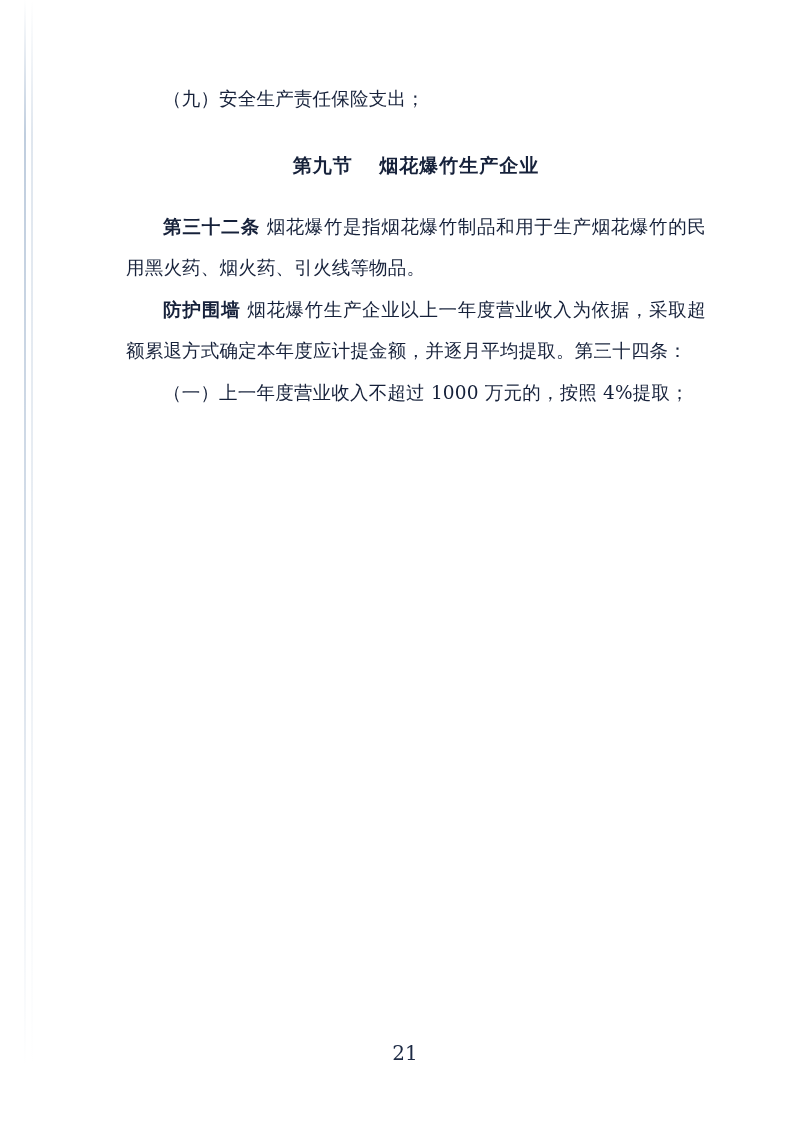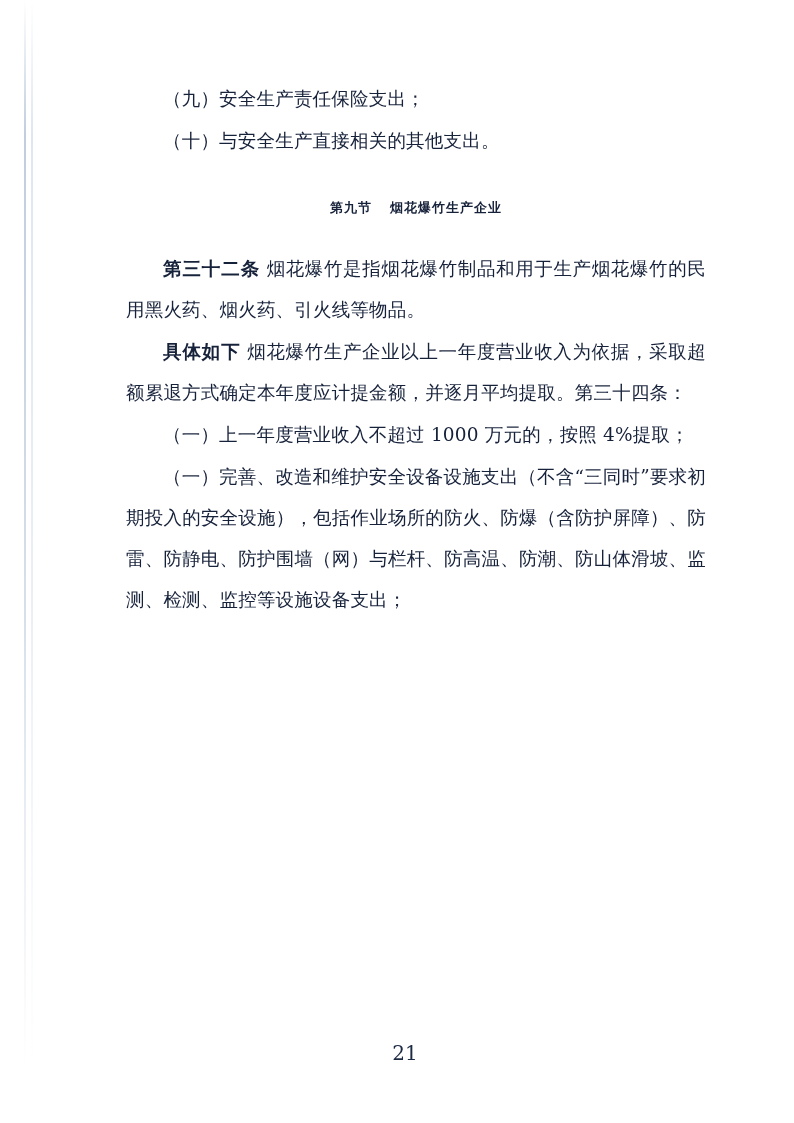--- a/index.html
+++ b/index.html
@@ -49,21 +49,21 @@
 
   .indent {
     text-indent: 2em;
   }
 
   .section-heading {
     text-align: center;
     font-weight: bold;
     margin: 26px 0 20px 0;
     letter-spacing: 1px;
-    font-size: 13px;
+    font-size: 19px;
   }
   .section-heading .gap {
     display: inline-block;
     width: 1.4em;
   }
 
   .article-no {
     font-weight: bold;
     letter-spacing: 0.5px;
     margin-top: 36px;
@@ -88,37 +88,35 @@
 <body>
 
 <div class="scan-edge a"></div>
 <div class="scan-edge b"></div>
 
 <div class="page">
   <div class="doc-body">
 
     <p class="indent blk">（九）安全生产责任保险支出；</p>
 
-    <p class="indent blk">（十）与安全生产直接相关的其他支出。</p>
 
     <div class="section-heading">
       <span>第九节</span><span class="gap"></span><span>烟花爆竹生产企业</span>
     </div>
 
     <p class="indent blk">
       <span class="article-no">第三十二条</span>&nbsp;<span>烟花爆竹是指烟花爆竹制品和用于生产烟花爆竹的民用黑火药、烟火药、引火线等物品。</span>
     </p>
 
     <p class="indent blk">
-      <span class="article-no">具体如下</span>&nbsp;<span>烟花爆竹生产企业以上一年度营业收入为依据，采取超额累退方式确定本年度应计提金额，并逐月平均提取。第三十四条：</span>
+      <span class="article-no">防护围墙</span>&nbsp;<span>烟花爆竹生产企业以上一年度营业收入为依据，采取超额累退方式确定本年度应计提金额，并逐月平均提取。第三十四条：</span>
     </p>
 
     <p class="indent blk">（一）上一年度营业收入不超过 1000 万元的，按照 4%提取；</p>
 
 
 
 
-    <p class="indent blk">（一）完善、改造和维护安全设备设施支出（不含“三同时”要求初期投入的安全设施），包括作业场所的防火、防爆（含防护屏障）、防雷、防静电、防护围墙（网）与栏杆、防高温、防潮、防山体滑坡、监测、检测、监控等设施设备支出；</p>
 
   </div>
 
   <div class="page-number">21</div>
 </div>
 
 </body></html>

